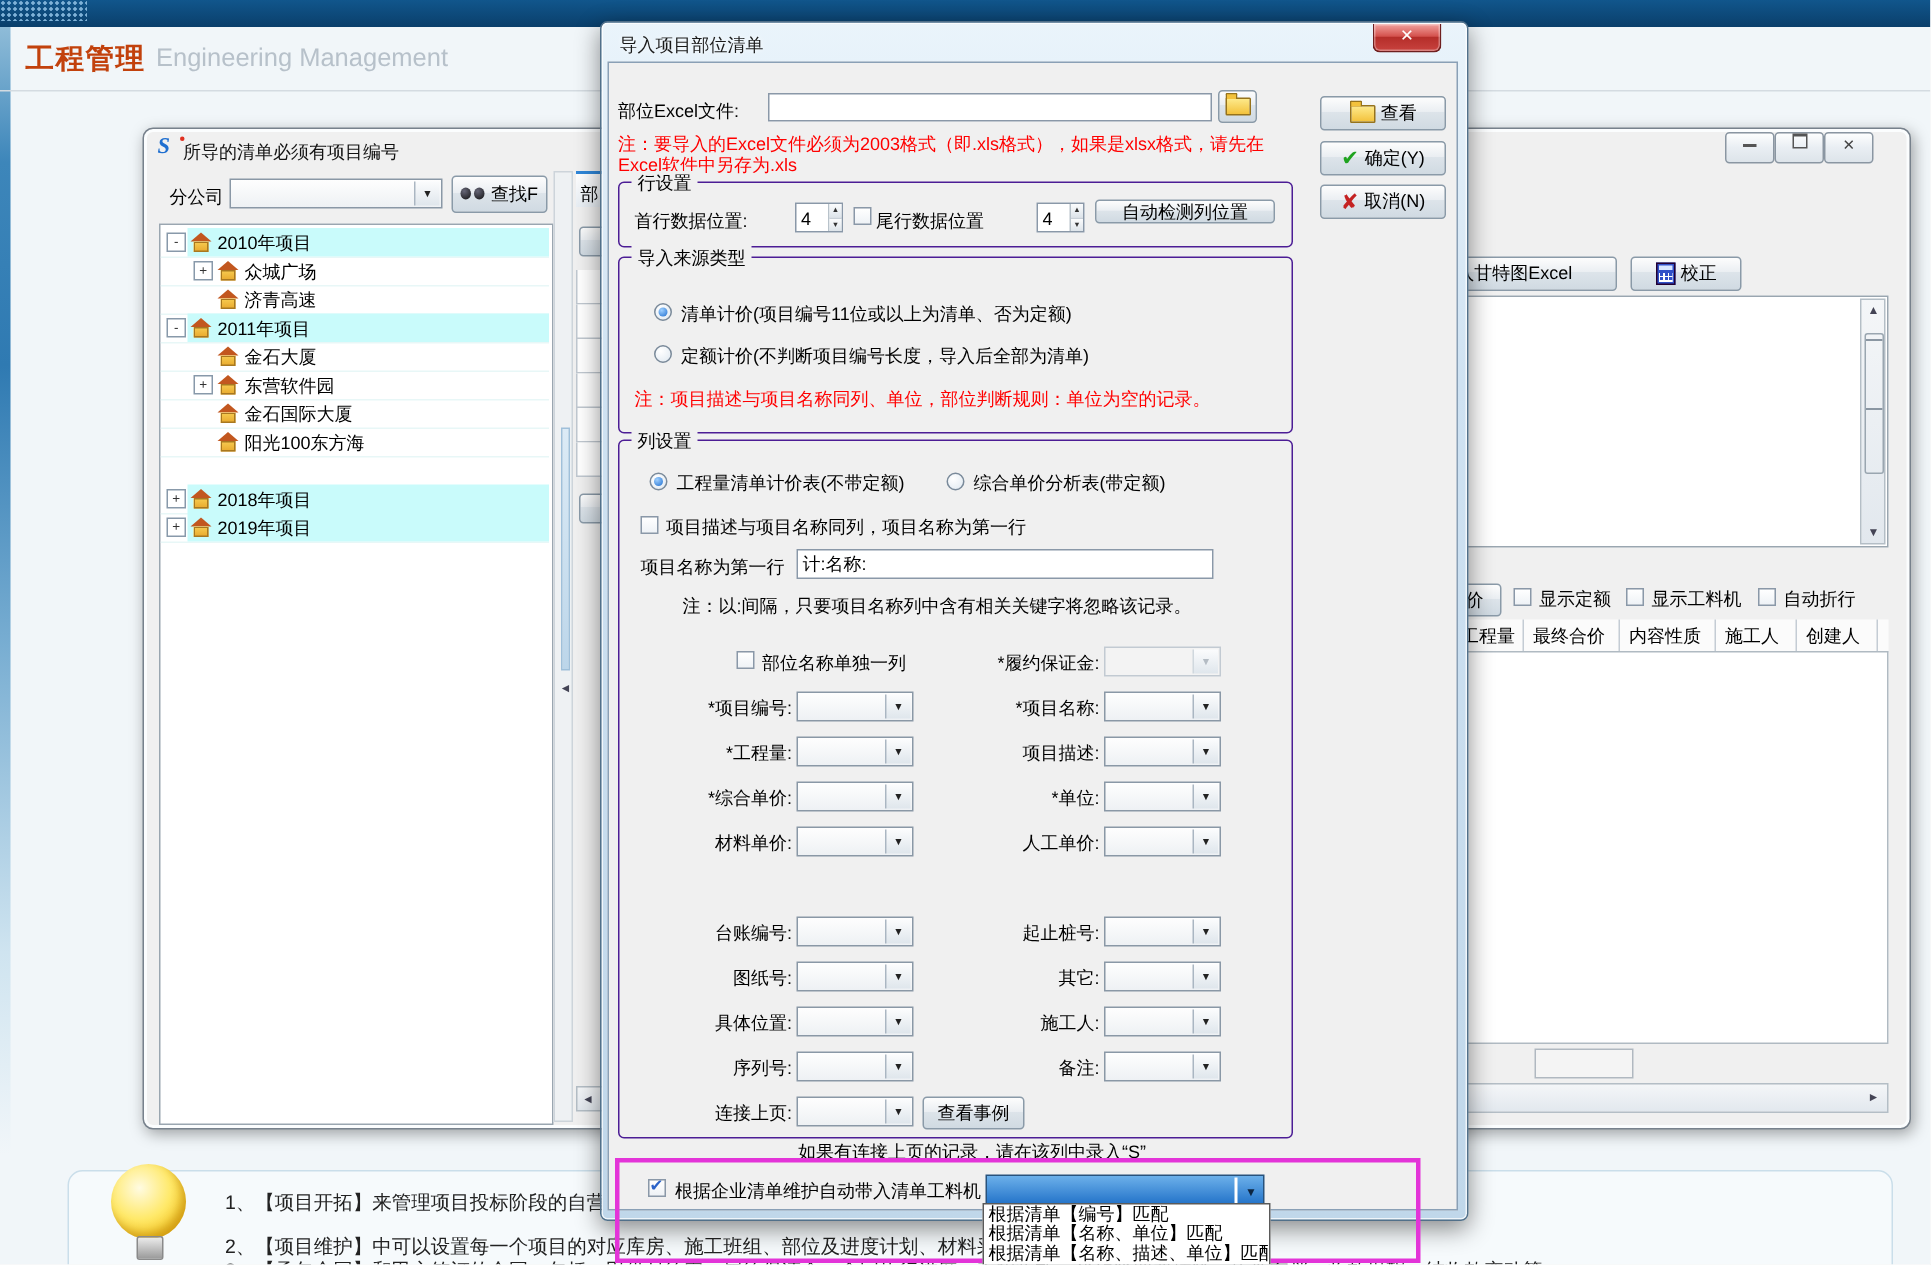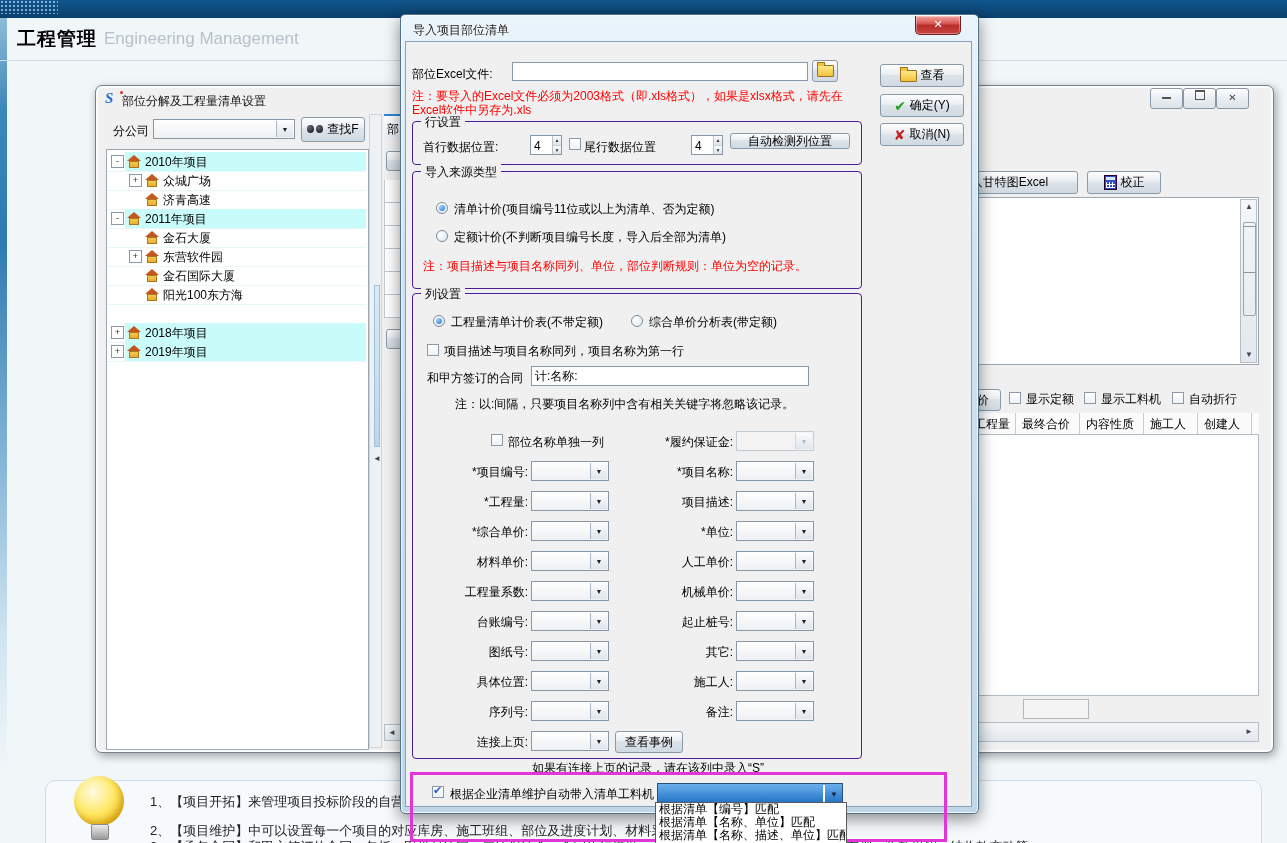--- a/index.html
+++ b/index.html
@@ -3,21 +3,21 @@
 <meta charset="utf-8">
 <style>
   html,body{margin:0;padding:0}
   .screen{position:relative;width:1287px;height:843px;overflow:hidden;background:#f1f6f9;
     font-family:"Liberation Sans","DejaVu Sans",sans-serif;font-size:12px;color:#000}
   .abs{position:absolute}
   
   .topband{left:0;top:0;width:1287px;height:18px;background:linear-gradient(#11568c,#0a3f6b)}
   .dots{left:0;top:0;width:58px;height:14px;background-image:radial-gradient(#7fb2d8 1px,transparent 1.3px);background-size:4px 4px}
   .leftstrip{left:0;top:18px;width:7px;height:752px;background:linear-gradient(#8fbcd8,#3d86ba 12%,#2f7ab2 30%,#79aed2 55%,#cfe4f0 82%,rgba(255,255,255,0))}
-  .title-zh{left:17px;top:26px;font-size:19px;font-weight:bold;color:#000000;letter-spacing:1px}
+  .title-zh{left:17px;top:26px;font-size:19px;font-weight:bold;color:#c2410c;letter-spacing:1px}
   .title-en{left:104px;top:29px;font-size:17px;color:#b7c1ca}
   .hdr-line{left:0;top:60px;width:1287px;border-top:1px solid #d4dbe1}
   
   .mainwin{left:95px;top:85px;width:1177px;height:666px;background:#f0f0f0;border:1px solid #77818c;border-radius:7px;
     box-shadow:2px 3px 10px rgba(0,0,0,.35),inset 0 0 0 2px #fbfdfe}
   .mw-title{left:26px;top:7px;font-size:12px;color:#111}
   .sicon{left:9px;top:4px;width:16px;height:17px;font-family:"Liberation Serif","DejaVu Serif",serif;font-style:italic;font-weight:bold;font-size:15px;color:#1f6fd0}
   .sicon::after{content:"";position:absolute;right:-2px;top:1px;width:3px;height:3px;border-radius:50%;background:#e03020}
   .winbtn{width:31px;height:19px;border:1px solid #8a96a2;border-radius:3px;background:linear-gradient(#fdfefe,#e9eef3 50%,#dde4ea);text-align:center;line-height:17px;font-size:10px;color:#444}
   .maxglyph{display:inline-block;width:8px;height:7px;border:1px solid #555;border-top:2px solid #555;vertical-align:1px}
@@ -114,21 +114,21 @@
 
   <div class="abs helpbox"></div>
   <div class="abs bulb"></div>
   <div class="abs bulbbase"></div>
   <div class="helpline" style="top:793px">1、【项目开拓】来管理项目投标阶段的自营项目的跟踪费用</div>
   <div class="helpline" style="top:822px">2、【项目维护】中可以设置每一个项目的对应库房、施工班组、部位及进度计划、材料采购流程、项目材料控</div>
   <div class="helpline" style="top:838px">3、【承包合同】和甲方签订的合同，包括：甲供材约定、履约保证金、合同执行进度、工程收款、代扣管理费核算、原件存档、收款提醒、结收款变动等</div>
 
   <div class="abs mainwin">
     <span class="abs sicon">S</span>
-    <div class="abs mw-title">部位分解及工程量清单设置</div>
+    <div class="abs mw-title">所导的清单必须有项目编号</div>
     <div class="abs winbtn" style="right:90px;top:2px"><span class="minglyph"></span></div>
     <div class="abs winbtn" style="right:57px;top:2px"><span class="maxglyph"></span></div>
     <div class="abs winbtn" style="right:24px;top:2px">✕</div>
 
     <div class="abs" style="left:17px;top:37px">分公司</div>
     <div class="abs combo" style="left:57px;top:33px;width:142px;position:absolute">
         <i class="ca">▼</i>
       </div>
     <div class="abs btn" style="left:205px;top:31px;width:64px;height:25px">
       <span class="binoc"></span>
@@ -311,21 +311,21 @@
       </div>
 
       <div class="gb" style="left:6px;top:251px;width:448px;height:464px">
         <span class="gt">列设置</span>
         <span class="radio on" style="left:20px;top:21px"></span>
         <span class="abs" style="left:38px;top:20px">工程量清单计价表(不带定额)</span>
         <span class="radio" style="left:218px;top:21px"></span>
         <span class="abs" style="left:236px;top:20px">综合单价分析表(带定额)</span>
         <span class="cb" style="left:14px;top:50px"></span>
         <span class="abs" style="left:31px;top:49px">项目描述与项目名称同列，项目名称为第一行</span>
-        <span class="abs" style="left:14px;top:76px">和甲方签订的合同</span>
+        <span class="abs" style="left:14px;top:76px">项目名称为第一行</span>
         <input class="abs field" style="left: 118px; top: 72px; width: 278px; height: 20px;" value="计:名称:">
         <span class="abs" style="left:42px;top:102px">注：以:间隔，只要项目名称列中含有相关关键字将忽略该记录。</span>
 
         <div class="mrow" style="top:137px">
           <span class="cb" style="left:78px;top:3px"></span>
           <span class="abs" style="left:95px;top:3px">部位名称单独一列</span>
           <span class="mlab" style="left:205px">*履约保证金:</span>
           <span class="combo dis mcombo" style="left:323px;position:absolute">
               <i class="ca">▼</i>
             </span>
@@ -359,30 +359,20 @@
           <span class="combo mcombo" style="left:323px;position:absolute">
               <i class="ca">▼</i>
             </span>
         </div>
         <div class="mrow" style="top:257px">
           <span class="mlab" style="left:0">材料单价:</span>
           <span class="combo mcombo" style="left:118px;position:absolute">
               <i class="ca">▼</i>
             </span>
           <span class="mlab" style="left:205px">人工单价:</span>
-          <span class="combo mcombo" style="left:323px;position:absolute">
-              <i class="ca">▼</i>
-            </span>
-        </div>
-        <div class="mrow" style="top:287px">
-          <span class="mlab" style="left:0">工程量系数:</span>
-          <span class="combo mcombo" style="left:118px;position:absolute">
-              <i class="ca">▼</i>
-            </span>
-          <span class="mlab" style="left:205px">机械单价:</span>
           <span class="combo mcombo" style="left:323px;position:absolute">
               <i class="ca">▼</i>
             </span>
         </div>
         <div class="mrow" style="top:317px">
           <span class="mlab" style="left:0">台账编号:</span>
           <span class="combo mcombo" style="left:118px;position:absolute">
               <i class="ca">▼</i>
             </span>
           <span class="mlab" style="left:205px">起止桩号:</span>

